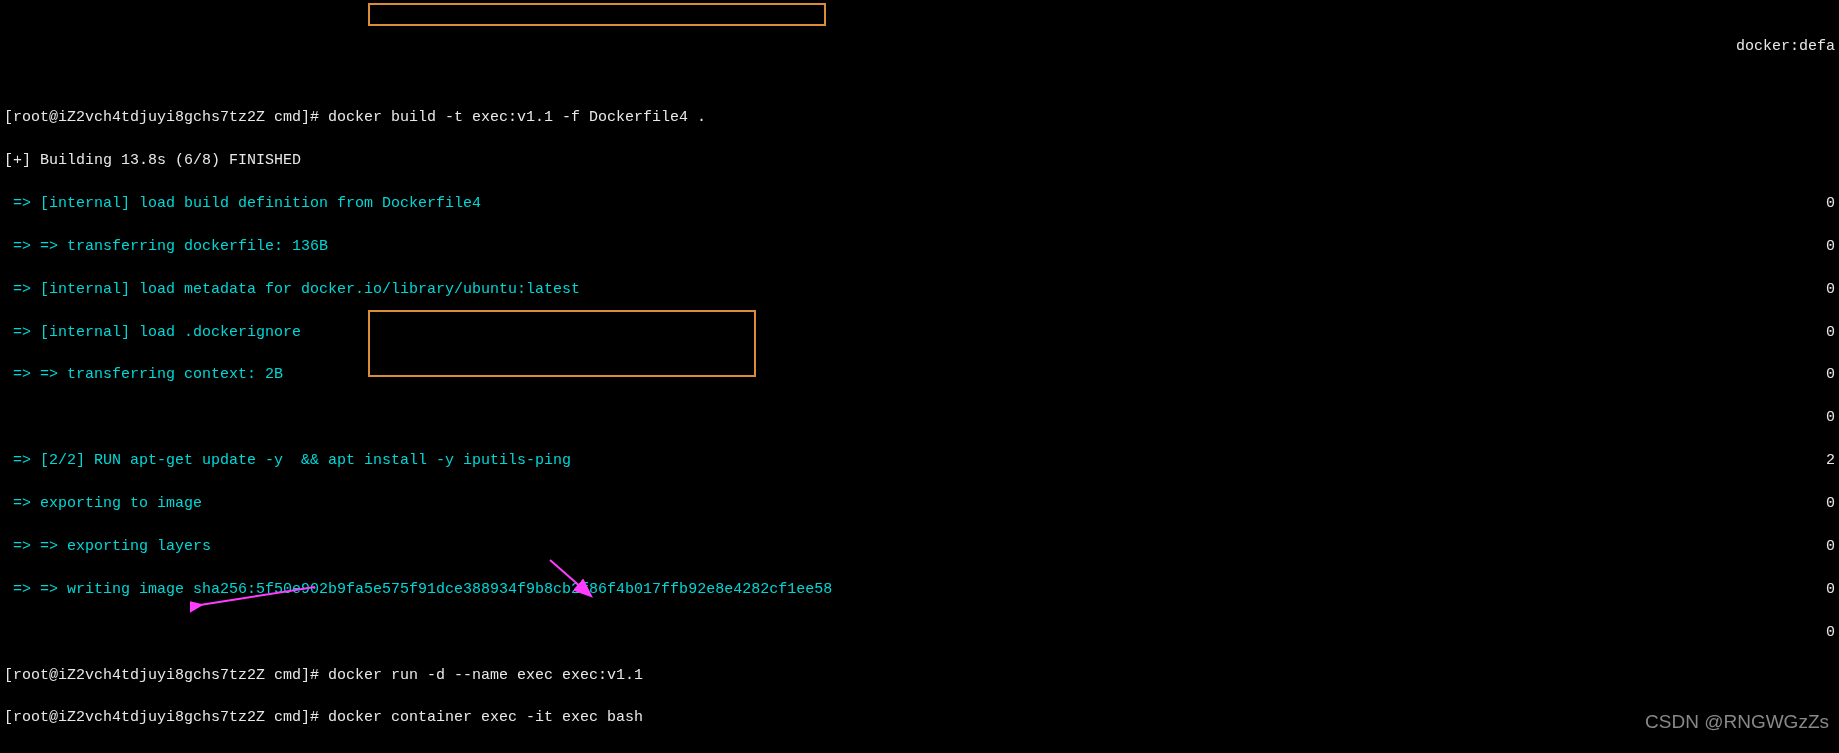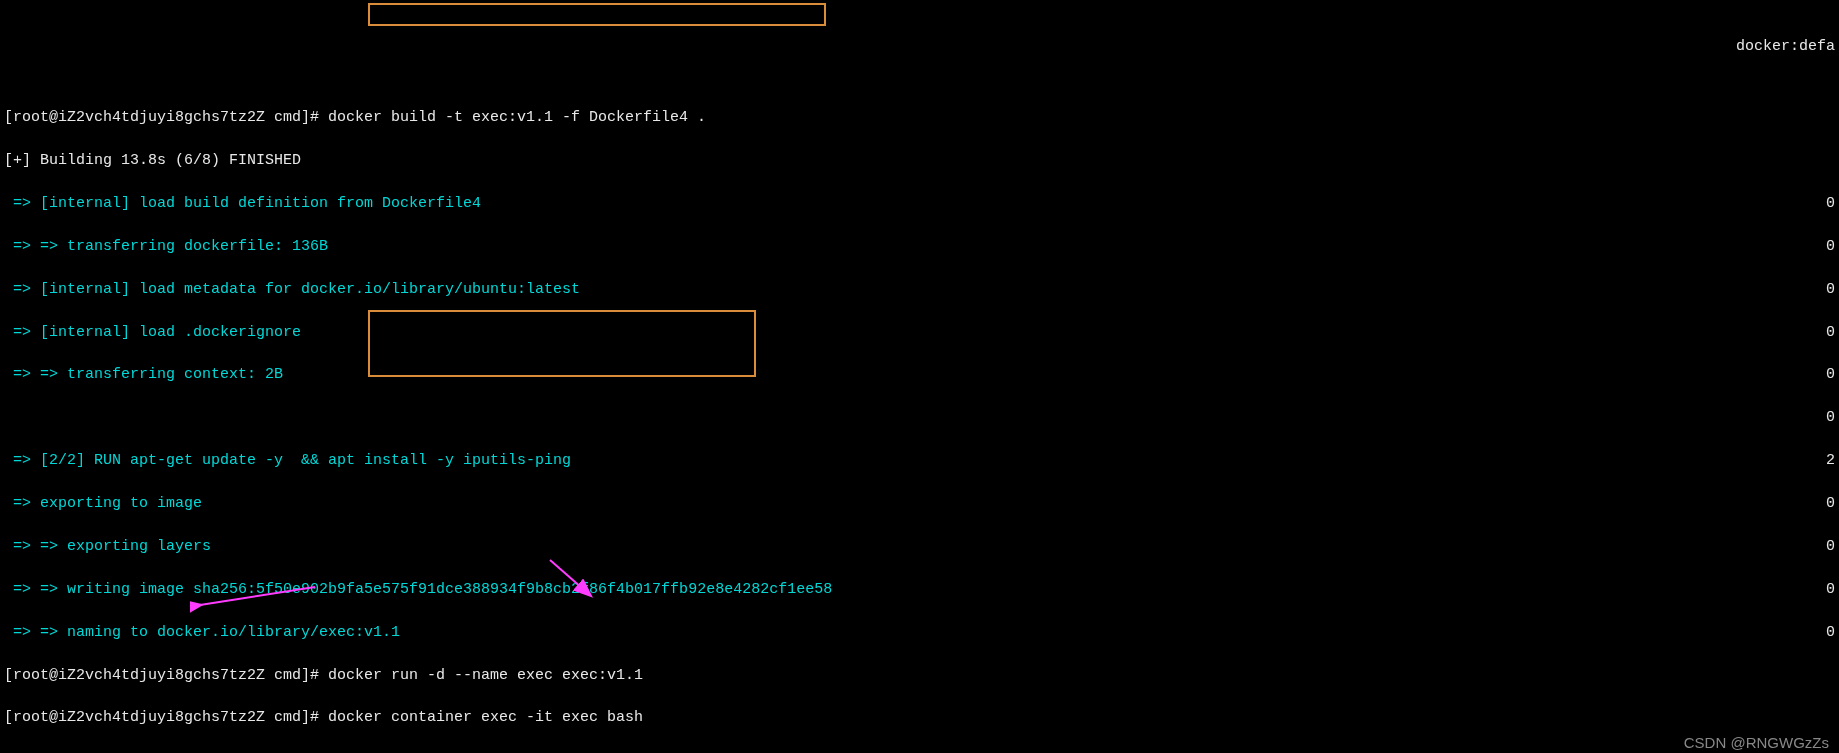--- a/index.html
+++ b/index.html
@@ -33,24 +33,24 @@
   top: 310px;
   left: 368px;
   width: 388px;
   height: 67px;
   pointer-events: none;
 }
 .right { float: right; color: #e8e8e8; }
 .docker-right { position: absolute; right: 4px; top: 36px; color: #e8e8e8; }
 .watermark {
   position: absolute;
-  bottom: 0;
+  bottom: 18px;
   right: 10px;
   color: #888;
-  font-size: 15px;
+  font-size: 19px;
   font-family: sans-serif;
 }
 svg.arrow { position: absolute; pointer-events: none; }
 </style>
 </head>
 <body>
 
 
 
 <div class="term">
@@ -59,21 +59,21 @@
 <div class="cyan"><span class="right">0</span> <span>=&gt; [internal] load build definition from Dockerfile4</span></div>
 <div class="cyan"><span class="right">0</span> <span>=&gt; =&gt; transferring dockerfile: 136B</span></div>
 <div class="cyan"><span class="right">0</span> <span>=&gt; [internal] load metadata for docker.io/library/ubuntu:latest</span></div>
 <div class="cyan"><span class="right">0</span> <span>=&gt; [internal] load .dockerignore</span></div>
 <div class="cyan"><span class="right">0</span> <span>=&gt; =&gt; transferring context: 2B</span></div>
 <div class="cyan"><span class="right">0</span> </div>
 <div class="cyan"><span class="right">2</span> <span>=&gt; [2/2] RUN apt-get update -y  &amp;&amp; apt install -y iputils-ping</span></div>
 <div class="cyan"><span class="right">0</span> <span>=&gt; exporting to image</span></div>
 <div class="cyan"><span class="right">0</span> <span>=&gt; =&gt; exporting layers</span></div>
 <div class="cyan"><span class="right">0</span> <span>=&gt; =&gt; writing image sha256:5f50e902b9fa5e575f91dce388934f9b8cb2f86f4b017ffb92e8e4282cf1ee58</span></div>
-<div class="cyan"><span class="right">0</span> <span>=&gt; =&gt; naming to docker.io/library/exec:v1.1</span></div>
+<div class="cyan"><span class="right">0</span> </div>
 <div class="white">[root@iZ2vch4tdjuyi8gchs7tz2Z cmd]# docker run -d --name exec exec:v1.1</div>
 <div class="white">[root@iZ2vch4tdjuyi8gchs7tz2Z cmd]# docker container exec -it exec bash</div>
 
 
 
 
 
 
 
 

